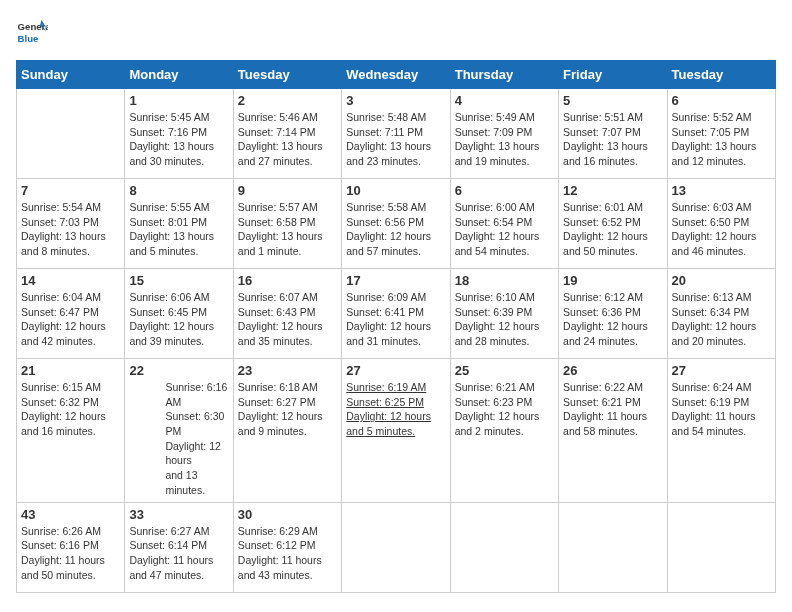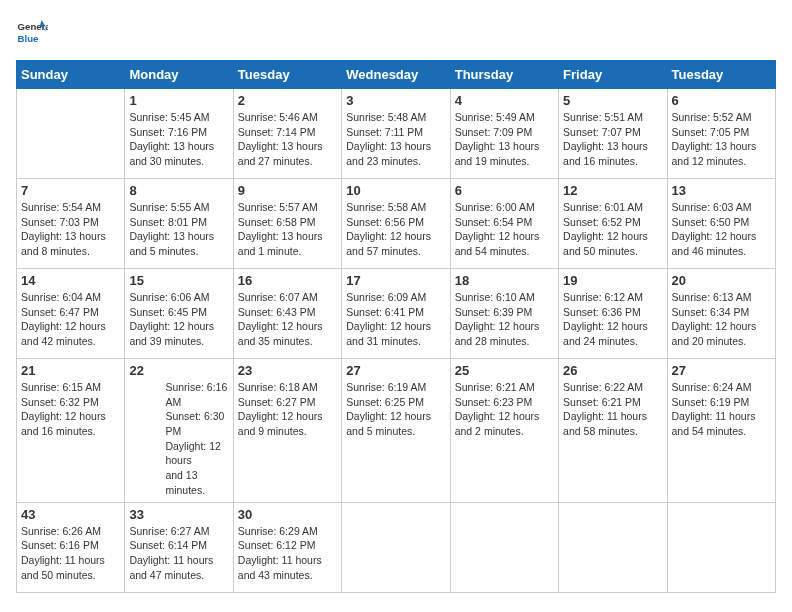--- a/index.html
+++ b/index.html
@@ -268,21 +268,21 @@
         </td>
         <td>
           <div class="day-num">23</div>
           <div class="day-info" style="white-space: pre-line;">Sunrise: 6:18 AM
 Sunset: 6:27 PM
 Daylight: 12 hours
 and 9 minutes.</div>
         </td>
         <td>
           <div class="day-num">27</div>
-          <div class="day-info" style="white-space: pre-line;">Sunrise: 6:19 AM
+          <div class="day-info" style="white-space: pre-line; text-decoration: underline;">Sunrise: 6:19 AM
 Sunset: 6:25 PM
 Daylight: 12 hours
 and 5 minutes.</div>
         </td>
         <td>
           <div class="day-num">25</div>
           <div class="day-info" style="white-space: pre-line;">Sunrise: 6:21 AM
 Sunset: 6:23 PM
 Daylight: 12 hours
 and 2 minutes.</div>

